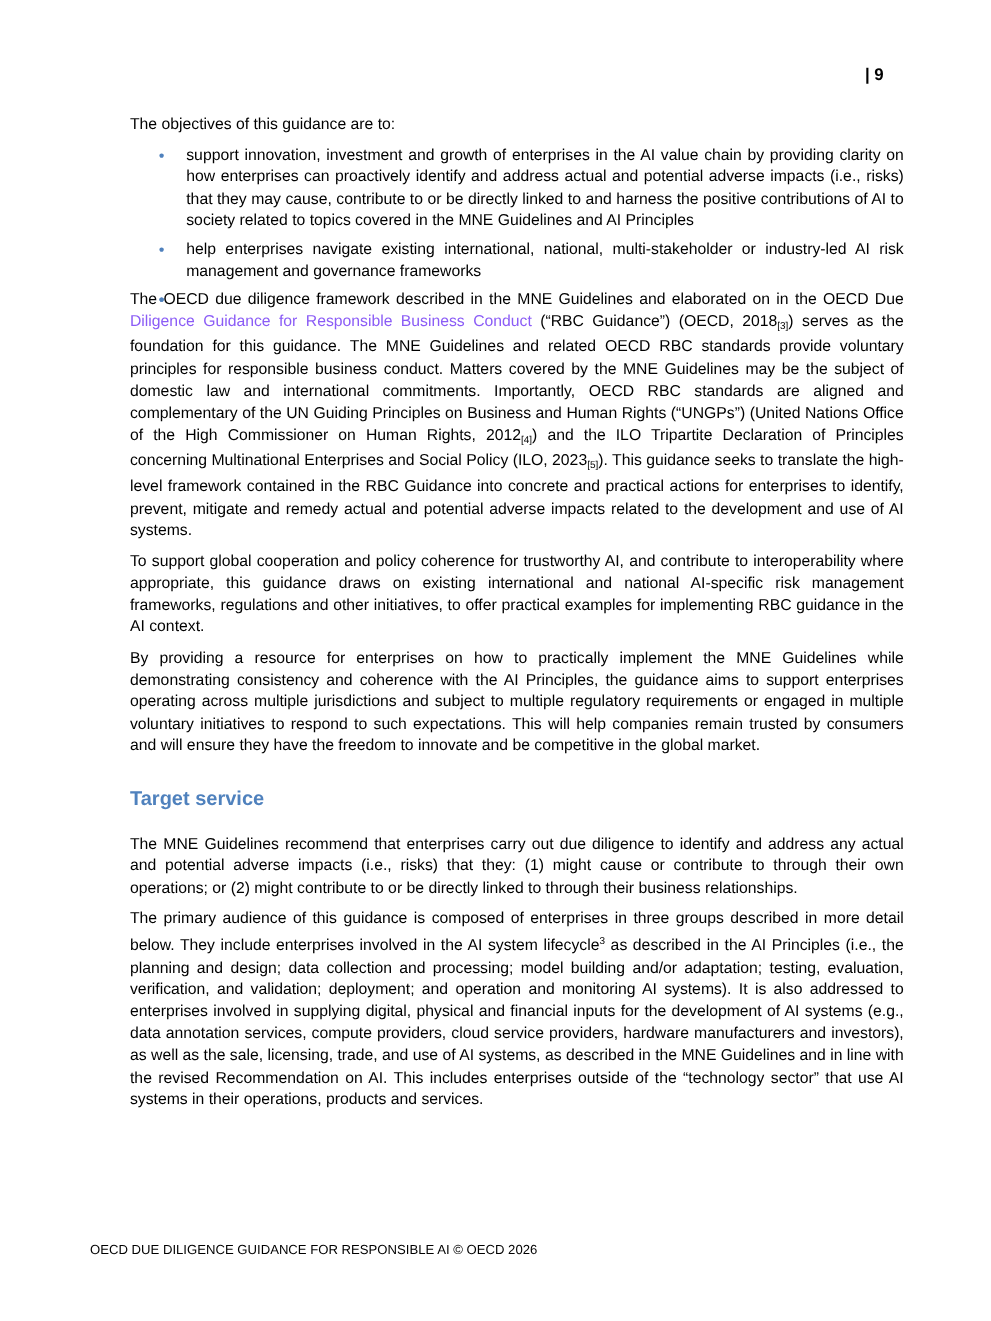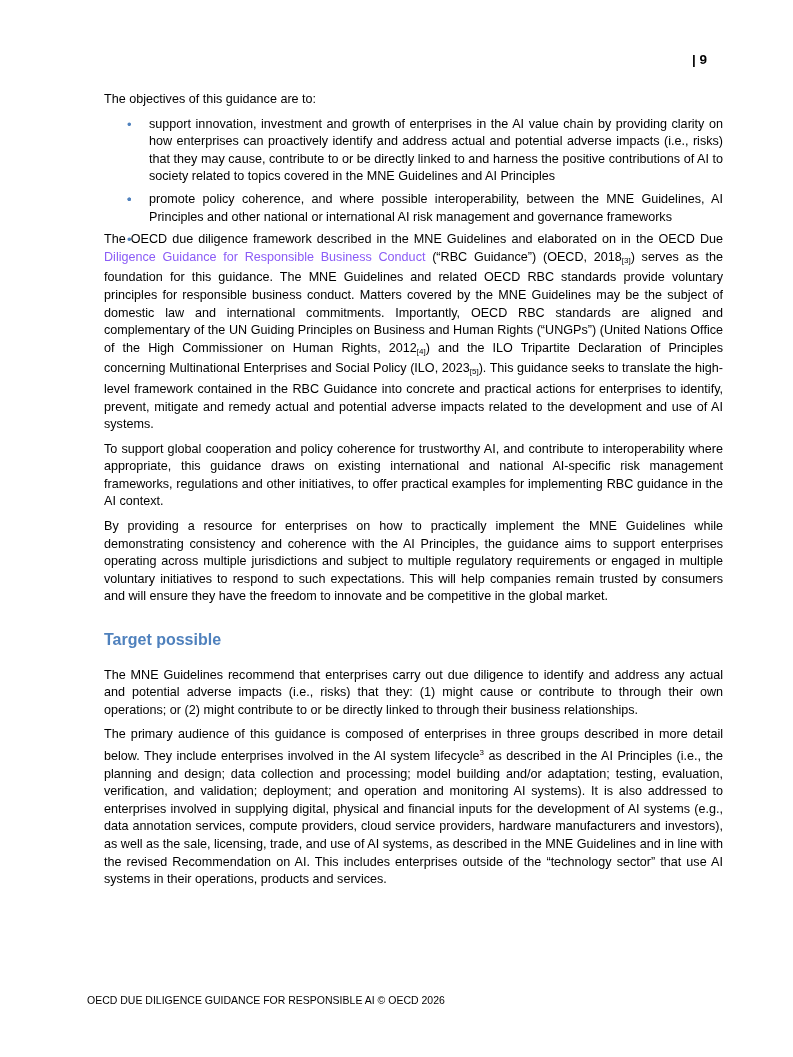--- a/index.html
+++ b/index.html
@@ -8,39 +8,39 @@
     .page-num { position: absolute; top: 52px; right: 86px; font-size: 13.5px; font-weight: bold; }
     .content { position: absolute; left: 72px; top: 91px; width: 619px; font-size: 12.6px; line-height: 17.6px; margin-left: 32px; }
     p { margin: 0 0 7px 0; text-align: justify; }
     ul { list-style: none; margin: 3px 0 5px 0; padding: 0; }
     li { position: relative; padding-left: 45px; margin-bottom: 5px; text-align: justify; }
     li .bullet { position: absolute; left: 23px; top: 0; color: #4f81bd; font-size: 13px; }
     .link { color: #8b5cf6; }
     sub.ref { font-size: 8px; vertical-align: -2px; }
     sup.fn { font-size: 8px; vertical-align: 5px; }
     h2 { color: #4f81bd; font-size: 16px; font-weight: bold; margin: 25px 0 18px 0; }
-    .footer { position: absolute; left: 87px; top: 994px; font-size: 10.5px; }
+    .footer { position: absolute; left: 72px; top: 994px; font-size: 10.5px; }
   </style>
 </head>
 <body>
 
 <div class="page-num">| 9</div>
 
 <div class="content">
   <p>The objectives of this guidance are to:</p>
   <ul>
     <li><span class="bullet">•</span><span>support innovation, investment and growth of enterprises in the AI value chain by providing clarity on how enterprises can proactively identify and address actual and potential adverse impacts (i.e., risks) that they may cause, contribute to or be directly linked to and harness the positive contributions of AI to society related to topics covered in the MNE Guidelines and AI Principles</span></li>
+    <li><span class="bullet">•</span><span>help enterprises navigate existing international, national, multi-stakeholder or industry-led AI risk management and governance frameworks</span></li>
     <li><span class="bullet">•</span></li>
-    <li><span class="bullet">•</span><span>promote policy coherence, and where possible interoperability, between the MNE Guidelines, AI Principles and other national or international AI risk management and governance frameworks</span></li>
     <li><span class="bullet">•</span></li>
   </ul>
 
   <p><span>The OECD due diligence framework described in the MNE Guidelines and elaborated on in the OECD Due </span><span class="link">Diligence Guidance for Responsible Business Conduct</span><span> (“RBC Guidance”) (OECD, 2018</span><sub class="ref">[3]</sub><span>) serves as the foundation for this guidance. The MNE Guidelines and related OECD RBC standards provide voluntary principles for responsible business conduct. Matters covered by the MNE Guidelines may be the subject of domestic law and international commitments. Importantly, OECD RBC standards are aligned and complementary of the UN Guiding Principles on Business and Human Rights (“UNGPs”) (United Nations Office of the High Commissioner on Human Rights, 2012</span><sub class="ref">[4]</sub><span>) and the ILO Tripartite Declaration of Principles concerning Multinational Enterprises and Social Policy (ILO, 2023</span><sub class="ref">[5]</sub><span>). This guidance seeks to translate the high-level framework contained in the RBC Guidance into concrete and practical actions for enterprises to identify, prevent, mitigate and remedy actual and potential adverse impacts related to the development and use of AI systems.</span></p>
 
   <p>To support global cooperation and policy coherence for trustworthy AI, and contribute to interoperability where appropriate, this guidance draws on existing international and national AI-specific risk management frameworks, regulations and other initiatives, to offer practical examples for implementing RBC guidance in the AI context.</p>
   <p>By providing a resource for enterprises on how to practically implement the MNE Guidelines while demonstrating consistency and coherence with the AI Principles, the guidance aims to support enterprises operating across multiple jurisdictions and subject to multiple regulatory requirements or engaged in multiple voluntary initiatives to respond to such expectations. This will help companies remain trusted by consumers and will ensure they have the freedom to innovate and be competitive in the global market.</p>
 
-  <h2>Target possible</h2>
+  <h2>Target service</h2>
   <p>The MNE Guidelines recommend that enterprises carry out due diligence to identify and address any actual and potential adverse impacts (i.e., risks) that they: (1) might cause or contribute to through their own operations; or (2) might contribute to or be directly linked to through their business relationships.</p>
   <p><span>The primary audience of this guidance is composed of enterprises in three groups described in more detail below. They include enterprises involved in the AI system lifecycle</span><sup class="fn">3</sup><span> as described in the AI Principles (i.e., the planning and design; data collection and processing; model building and/or adaptation; testing, evaluation, verification, and validation; deployment; and operation and monitoring AI systems). It is also addressed to enterprises involved in supplying digital, physical and financial inputs for the development of AI systems (e.g., data annotation services, compute providers, cloud service providers, hardware manufacturers and investors), as well as the sale, licensing, trade, and use of AI systems, as described in the MNE Guidelines and in line with the revised Recommendation on AI. This includes enterprises outside of the “technology sector” that use AI systems in their operations, products and services.</span></p>
 </div>
 
 <div class="footer">OECD DUE DILIGENCE GUIDANCE FOR RESPONSIBLE AI © OECD 2026</div>
 
 </body></html>

